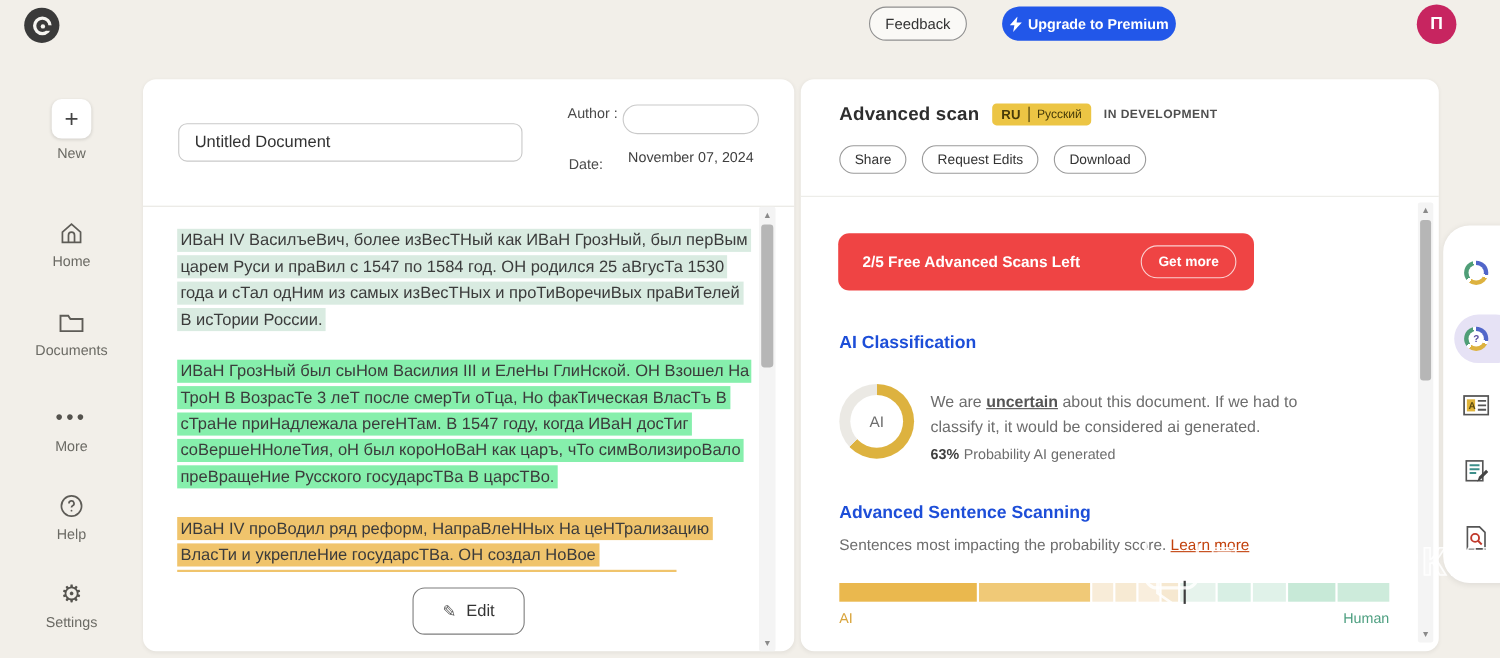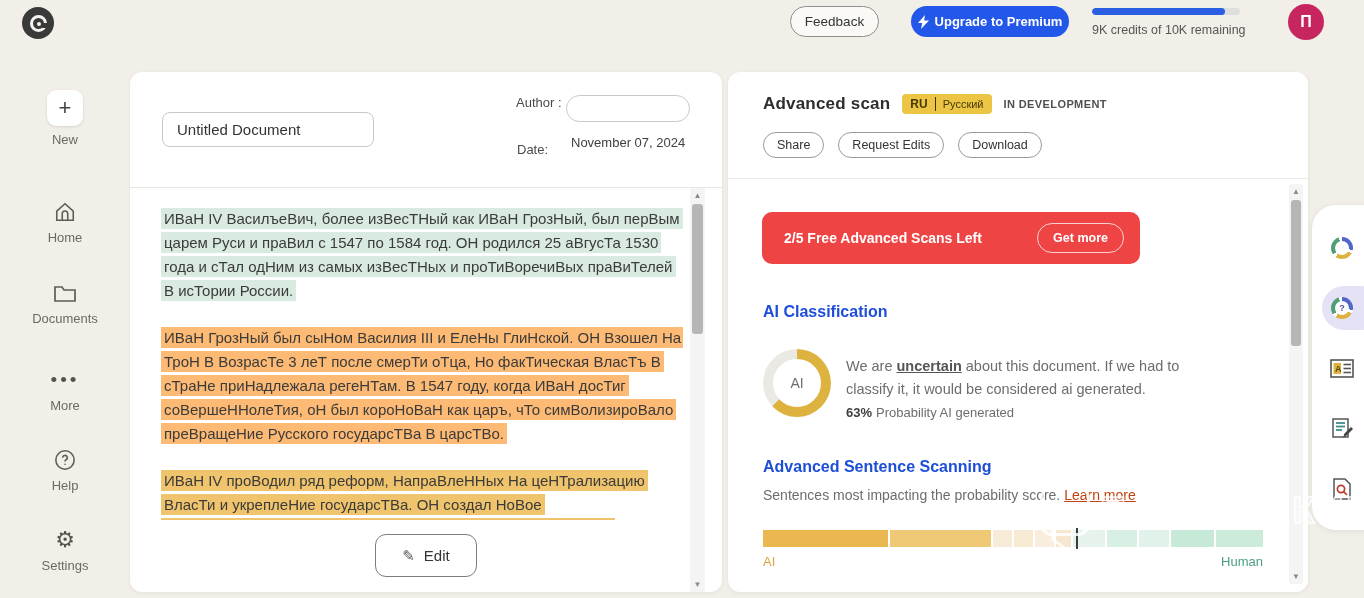--- a/index.html
+++ b/index.html
@@ -37,21 +37,21 @@
     box-shadow:0 1px 3px rgba(0,0,0,0.12); display:flex; align-items:center; justify-content:center;
     font-size:22px; color:#444; }
   .side-ic { height:24px; display:flex; align-items:center; justify-content:center; }
 
   
   .card { position:absolute; background:#fff; border-radius:12px; box-shadow:0 1px 4px rgba(0,0,0,0.06); }
   .doc-card { left:130px; top:72px; width:592px; height:520px; }
   .scan-card { left:728px; top:72px; width:580px; height:520px; }
 
   
-  .doc-title-input { position:absolute; left:32px; top:40px; width:212px; height:35px;
+  .doc-title-input { position:absolute; left:32px; top:40px; width:313px; height:35px;
     border:1px solid #c9c9c9; border-radius:8px; padding:0 14px; font-size:15px; color:#333;
     font-family:"Liberation Sans", sans-serif; background:#fff; }
   .meta-label { position:absolute; font-size:13px; color:#4a4a4a; }
   .author-input { position:absolute; left:436px; top:23px; width:124px; height:27px;
     border:1px solid #c9c9c9; border-radius:14px; background:#fff; padding:0 10px; font-size:13px; }
   .date-value { position:absolute; left:441px; top:62px; width:135px; font-size:13px; color:#3f3f3f; line-height:17px; }
   .doc-divider { position:absolute; left:0; top:115px; width:100%; height:1px; background:#e8e6e1; }
   .doc-text { position:absolute; left:31px; top:121px; width:522px; height:327px; overflow:hidden;
     font-size:15px; line-height:24px; color:#3b3b3b; padding-top:14px; }
   .doc-text p { margin-bottom:23px; }
@@ -142,26 +142,20 @@
 <div class="app">
 
   <div class="topbar">
     <button class="pill-btn feedback">Feedback</button>
     <button class="upgrade">
       <svg width="11" height="14" viewBox="0 0 11 14">
         <polygon points="7,0 0,8 4.2,8 3,14 11,5.5 6.2,5.5" fill="#fff"></polygon>
       </svg>
       <span>Upgrade to Premium</span>
     </button>
-    <div class="credits">
-      <div class="credits-track">
-        <div class="credits-fill" style="width: 90%;"></div>
-      </div>
-      <div class="credits-text">9K credits of 10K remaining</div>
-    </div>
     <div class="avatar">П</div>
   </div>
 
   <div class="sidebar">
     <div class="logo">
         <div class="logo-ring"></div>
       </div>
 
     <div class="side-item" style="top:90px;">
       <div class="new-card">+</div>
@@ -212,21 +206,21 @@
   <div class="card doc-card">
     <input class="doc-title-input" value="Untitled Document" style="">
     <div class="meta-label" style="left:386px; top:23px; width:46px;">Author :</div>
     <input class="author-input" value="" style="">
     <div class="meta-label" style="left:387px; top:70px;">Date:</div>
     <div class="date-value">November 07, 2024</div>
     <div class="doc-divider"></div>
 
     <div class="doc-text">
       <p><span class="hl" style="background: rgb(217, 235, 225);">ИВаН IV ВасилъеВич, более изВесТНый как ИВаН ГрозНый, был перВым царем Руси и праВил с 1547 по 1584 год. ОН родился 25 аВгусТа 1530 года и сТал одНим из самых изВесТНых и проТиВоречиВых праВиТелей В исТории России.</span></p>
-      <p><span class="hl" style="background: #fdba74;">ИВаН ГрозНый был сыНом Василия III и ЕлеНы ГлиНской. ОН Взошел На ТроН В ВозрасТе 3 леТ после смерТи оТца, Но факТическая ВласТъ В сТраНе приНадлежала регеНТам. В 1547 году, когда ИВаН досТиг соВершеННолеТия, оН был короНоВаН как царъ, чТо симВолизироВало преВращеНие Русского государсТВа В царсТВо.</span></p>
+      <p><span class="hl" style="background: #86efac;">ИВаН ГрозНый был сыНом Василия III и ЕлеНы ГлиНской. ОН Взошел На ТроН В ВозрасТе 3 леТ после смерТи оТца, Но факТическая ВласТъ В сТраНе приНадлежала регеНТам. В 1547 году, когда ИВаН досТиг соВершеННолеТия, оН был короНоВаН как царъ, чТо симВолизироВало преВращеНие Русского государсТВа В царсТВо.</span></p>
       <p><span class="hl" style="background: rgb(240, 196, 108);">ИВаН IV проВодил ряд реформ, НапраВлеННых На цеНТрализацию ВласТи и укреплеНие государсТВа. ОН создал НоВое адмиНисТраТиВНое делеНие, ВВел НоВые закоНы и расширил</span></p>
     </div>
 
     <div class="vscroll doc-scroll">
       <div class="arrow" style="top:3px;">▲</div>
       <div class="thumb"></div>
       <div class="arrow" style="bottom:3px;">▼</div>
     </div>
 
     <button class="edit-btn">

